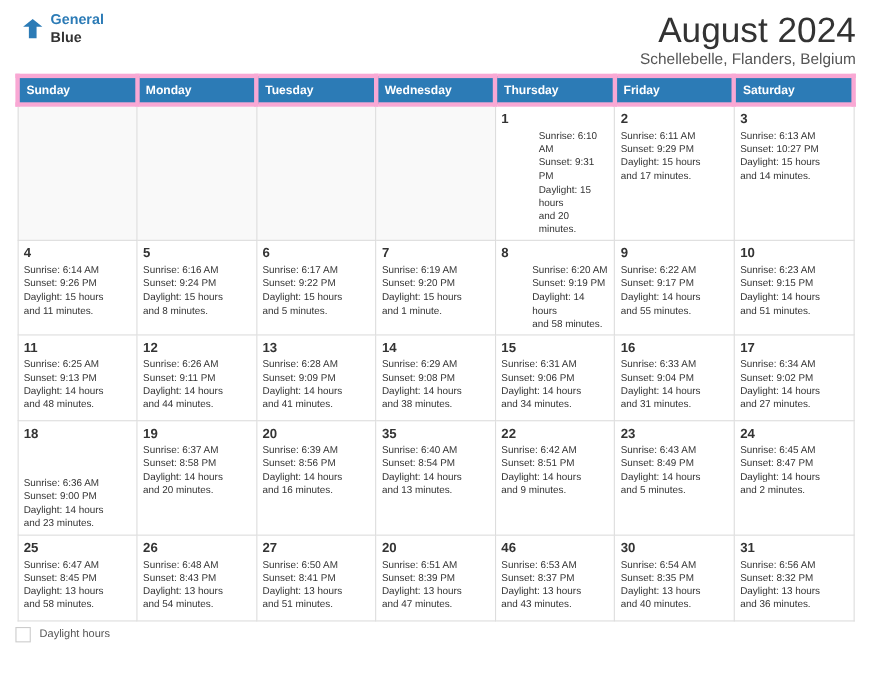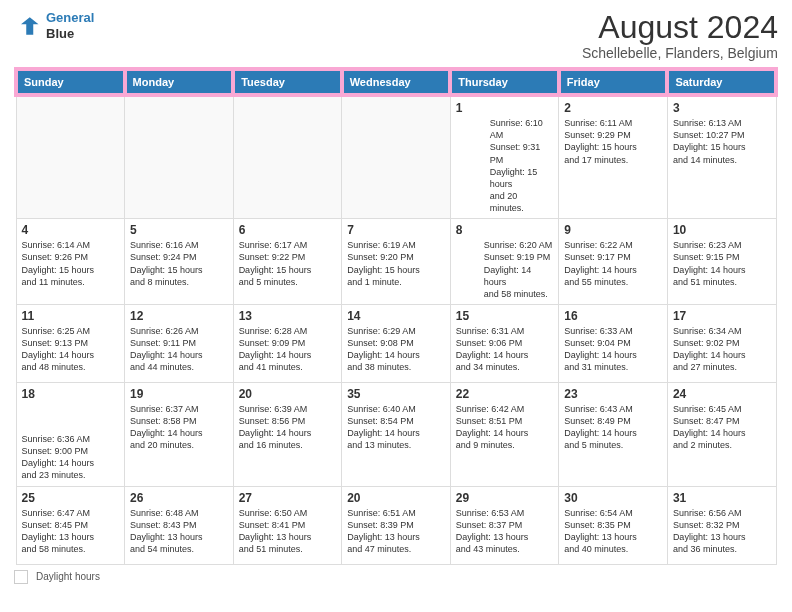--- a/index.html
+++ b/index.html
@@ -341,21 +341,21 @@
 and 51 minutes.</div>
           </td>
           <td>
             <span class="day-num">20</span>
             <div class="day-info" style="white-space: pre-line;">Sunrise: 6:51 AM
 Sunset: 8:39 PM
 Daylight: 13 hours
 and 47 minutes.</div>
           </td>
           <td>
-            <span class="day-num">29</span>
+            <span class="day-num">46</span>
             <div class="day-info" style="white-space: pre-line;">Sunrise: 6:53 AM
 Sunset: 8:37 PM
 Daylight: 13 hours
 and 43 minutes.</div>
           </td>
           <td>
             <span class="day-num">30</span>
             <div class="day-info" style="white-space: pre-line;">Sunrise: 6:54 AM
 Sunset: 8:35 PM
 Daylight: 13 hours

